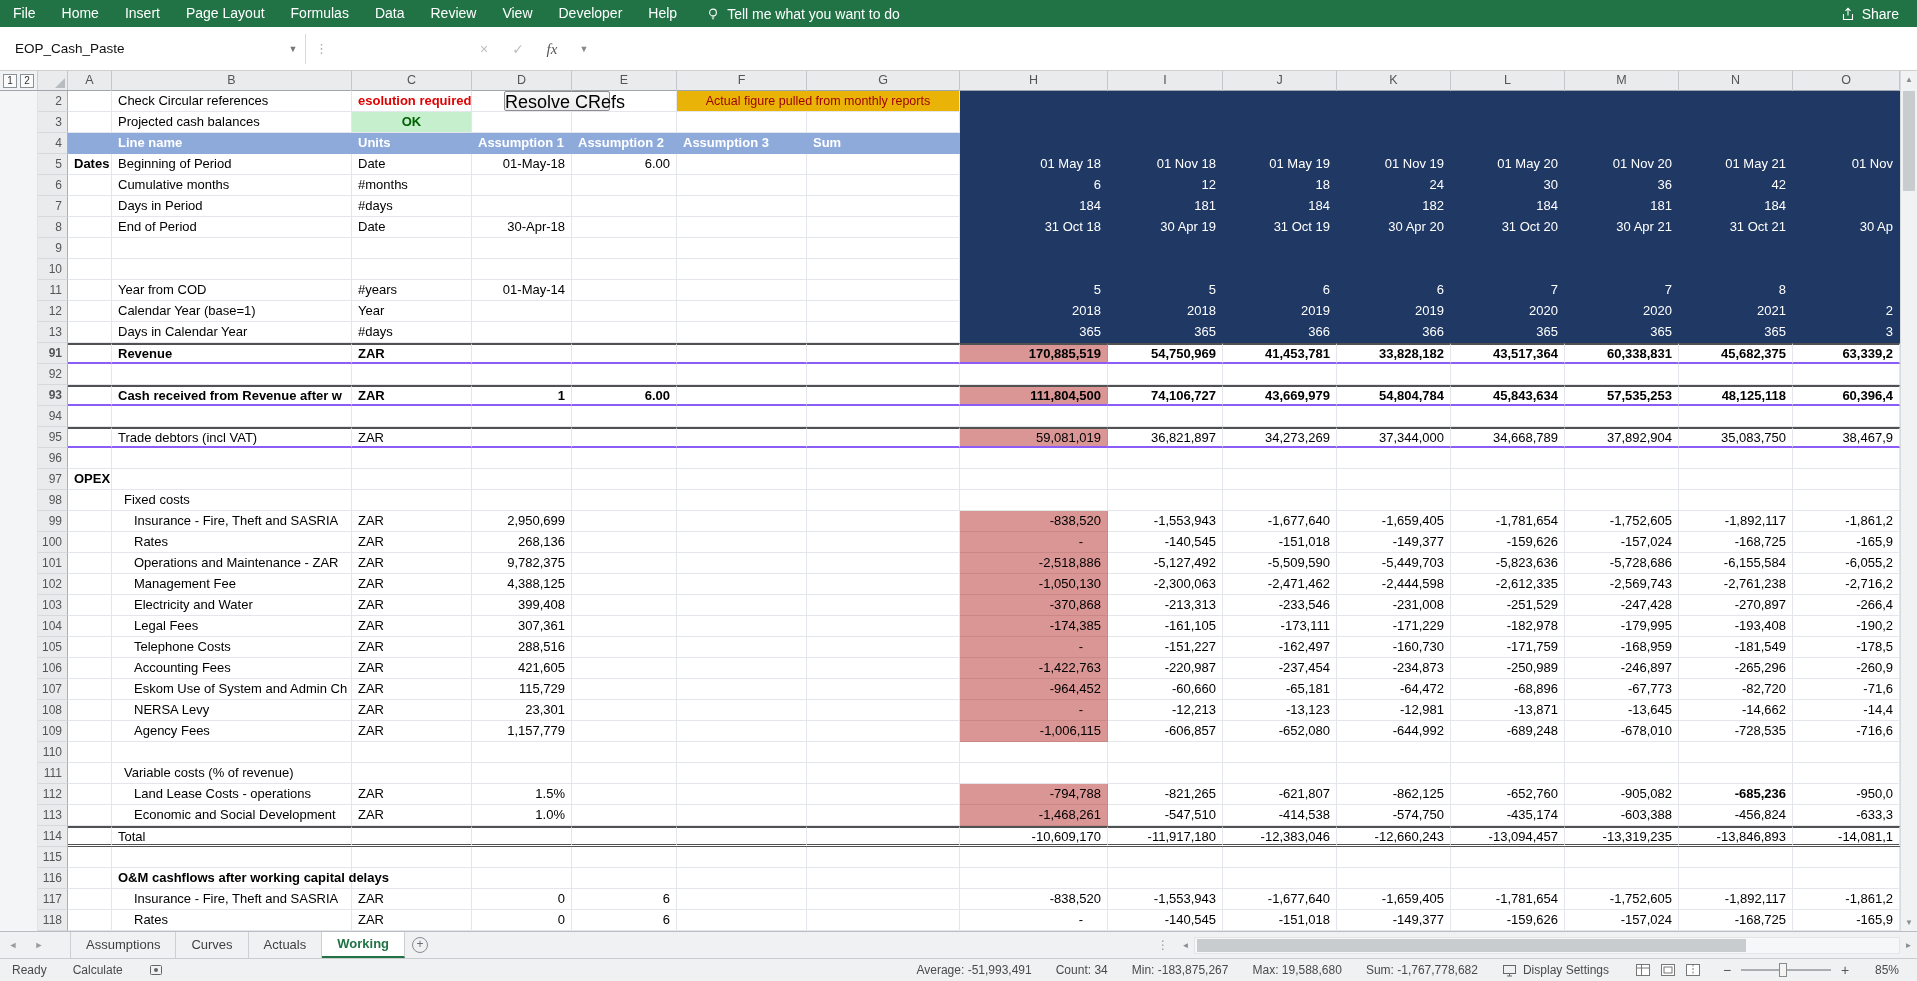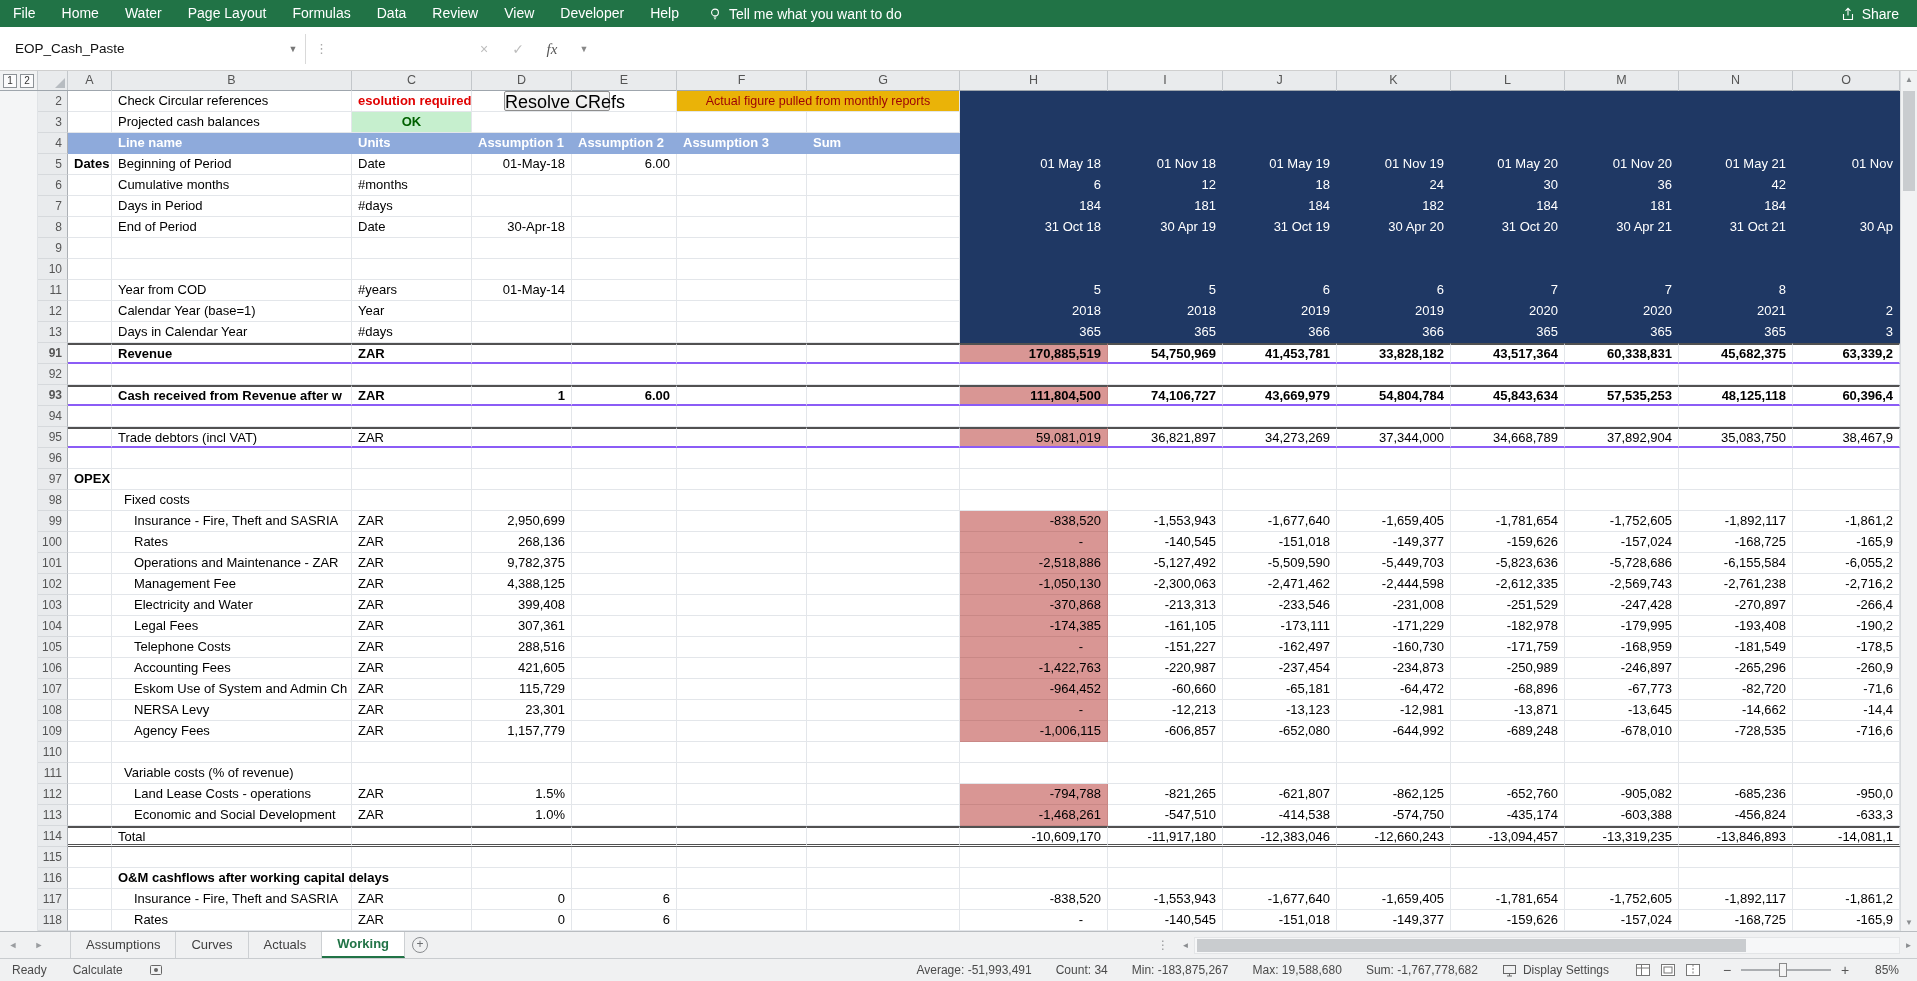--- a/index.html
+++ b/index.html
@@ -119,21 +119,21 @@
 </style>
 </head>
 <body>
 
 <div class="app">
 
   <div class="menubar">
     <div class="menu-items" id="menu-items">
         <div class="mi">File</div>
         <div class="mi">Home</div>
-        <div class="mi">Water</div>
+        <div class="mi">Insert</div>
         <div class="mi">Page Layout</div>
         <div class="mi">Formulas</div>
         <div class="mi">Data</div>
         <div class="mi">Review</div>
         <div class="mi">View</div>
         <div class="mi">Developer</div>
         <div class="mi">Help</div>
       </div>
     <div class="tellme">
       <svg width="14" height="14" viewBox="0 0 14 14">
@@ -829,21 +829,21 @@
         <div class="c colD" style="width: 100px;">1.5%</div>
         <div class="c colE" style="width: 105px;"></div>
         <div class="c colF" style="width: 130px;"></div>
         <div class="c colG" style="width: 153px;"></div>
         <div class="c colH pk" style="width: 148px;">-794,788</div>
         <div class="c colI" style="width: 115px;">-821,265</div>
         <div class="c colJ" style="width: 114px;">-621,807</div>
         <div class="c colK" style="width: 114px;">-862,125</div>
         <div class="c colL" style="width: 114px;">-652,760</div>
         <div class="c colM" style="width: 114px;">-905,082</div>
-        <div class="c colN" style="width: 114px;">-685,236</div>
+        <div class="c colN" style="width: 114px; font-weight: bold;">-685,236</div>
         <div class="c colO" style="width: 107px;">-950,0</div>
       </div>
       <div class="r">
         <div class="gut"></div>
         <div class="rh">113</div>
         <div class="c colA" style="width: 44px;"></div>
         <div class="c colB i2" style="width: 240px;">Economic and Social Development</div>
         <div class="c colC" style="width: 120px;">ZAR</div>
         <div class="c colD" style="width: 100px;">1.0%</div>
         <div class="c colE" style="width: 105px;"></div>

